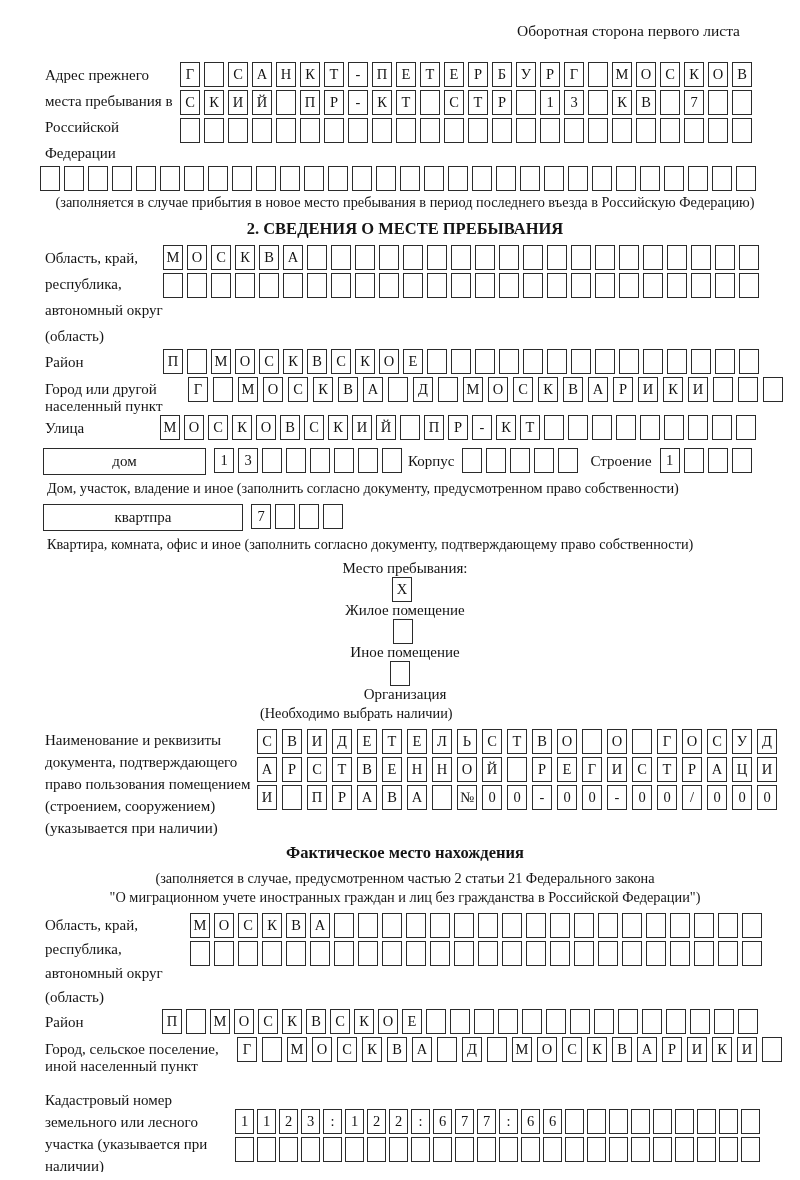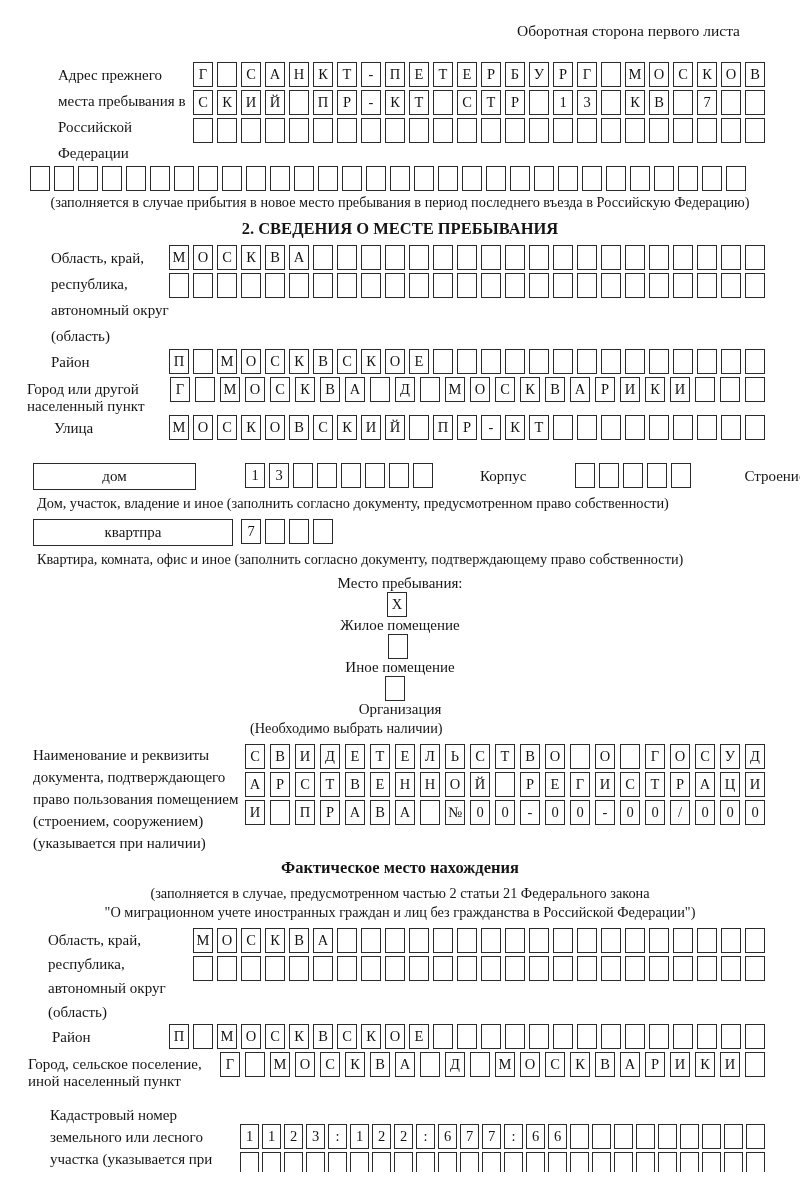--- a/index.html
+++ b/index.html
@@ -1,23 +1,23 @@
 <!DOCTYPE html>
 <html><head>
 <meta charset="utf-8">
 <style>
   html,body{margin:0;padding:0;background:#ffffff;}
   .page{
     width:800px;height:1172px;box-sizing:border-box;
-    padding:16px 35px 0 35px;position:relative;overflow:hidden;
+    padding:16px 35px 0 45px;position:relative;overflow:hidden;
     font-family:"Liberation Serif","DejaVu Serif",serif;
     color:#141414;background:#ffffff;
   }
   .title-right{text-align:right;font-size:15.5px;margin:6px 25px 22px 0;}
-  .field{display:flex;align-items:flex-start;justify-content:flex-end;}
+  .field{display:flex;align-items:flex-start;}
   .flabel{font-size:15px;line-height:26px;flex-shrink:0;}
   .flabel.tight{line-height:17px;padding-top:4px;}
   .boxcol{display:flex;flex-direction:column;}
   .brow{display:flex;gap:4px;margin-bottom:3px;}
   .brow.g5{gap:5px;}
   .brow.g3{gap:3px;}
   .cell{
     display:inline-block;box-sizing:border-box;width:20px;height:25px;
     border:1.6px solid #2b2b2b;text-align:center;font-size:14.5px;line-height:22px;
     font-family:"Liberation Serif","DejaVu Serif",serif;
@@ -312,21 +312,21 @@
         <span class="cell"></span>
         <span class="cell"></span>
         <span class="cell"></span>
         <span class="cell"></span>
         <span class="cell"></span>
         <span class="cell"></span>
         <span class="cell"></span>
       </div>
   </div>
 
-  <div class="rowflex" style="margin-left:-2px;margin-top:20px;gap:41px;">
+  <div class="rowflex" style="margin-left:-2px;margin-top:5px;">
     <div class="widebox" style="width:163px;">дом</div>
     <div class="brow" style="margin-left:8px;">
         <span class="cell">1</span>
         <span class="cell">3</span>
         <span class="cell"></span>
         <span class="cell"></span>
         <span class="cell"></span>
         <span class="cell"></span>
         <span class="cell"></span>
         <span class="cell"></span>

